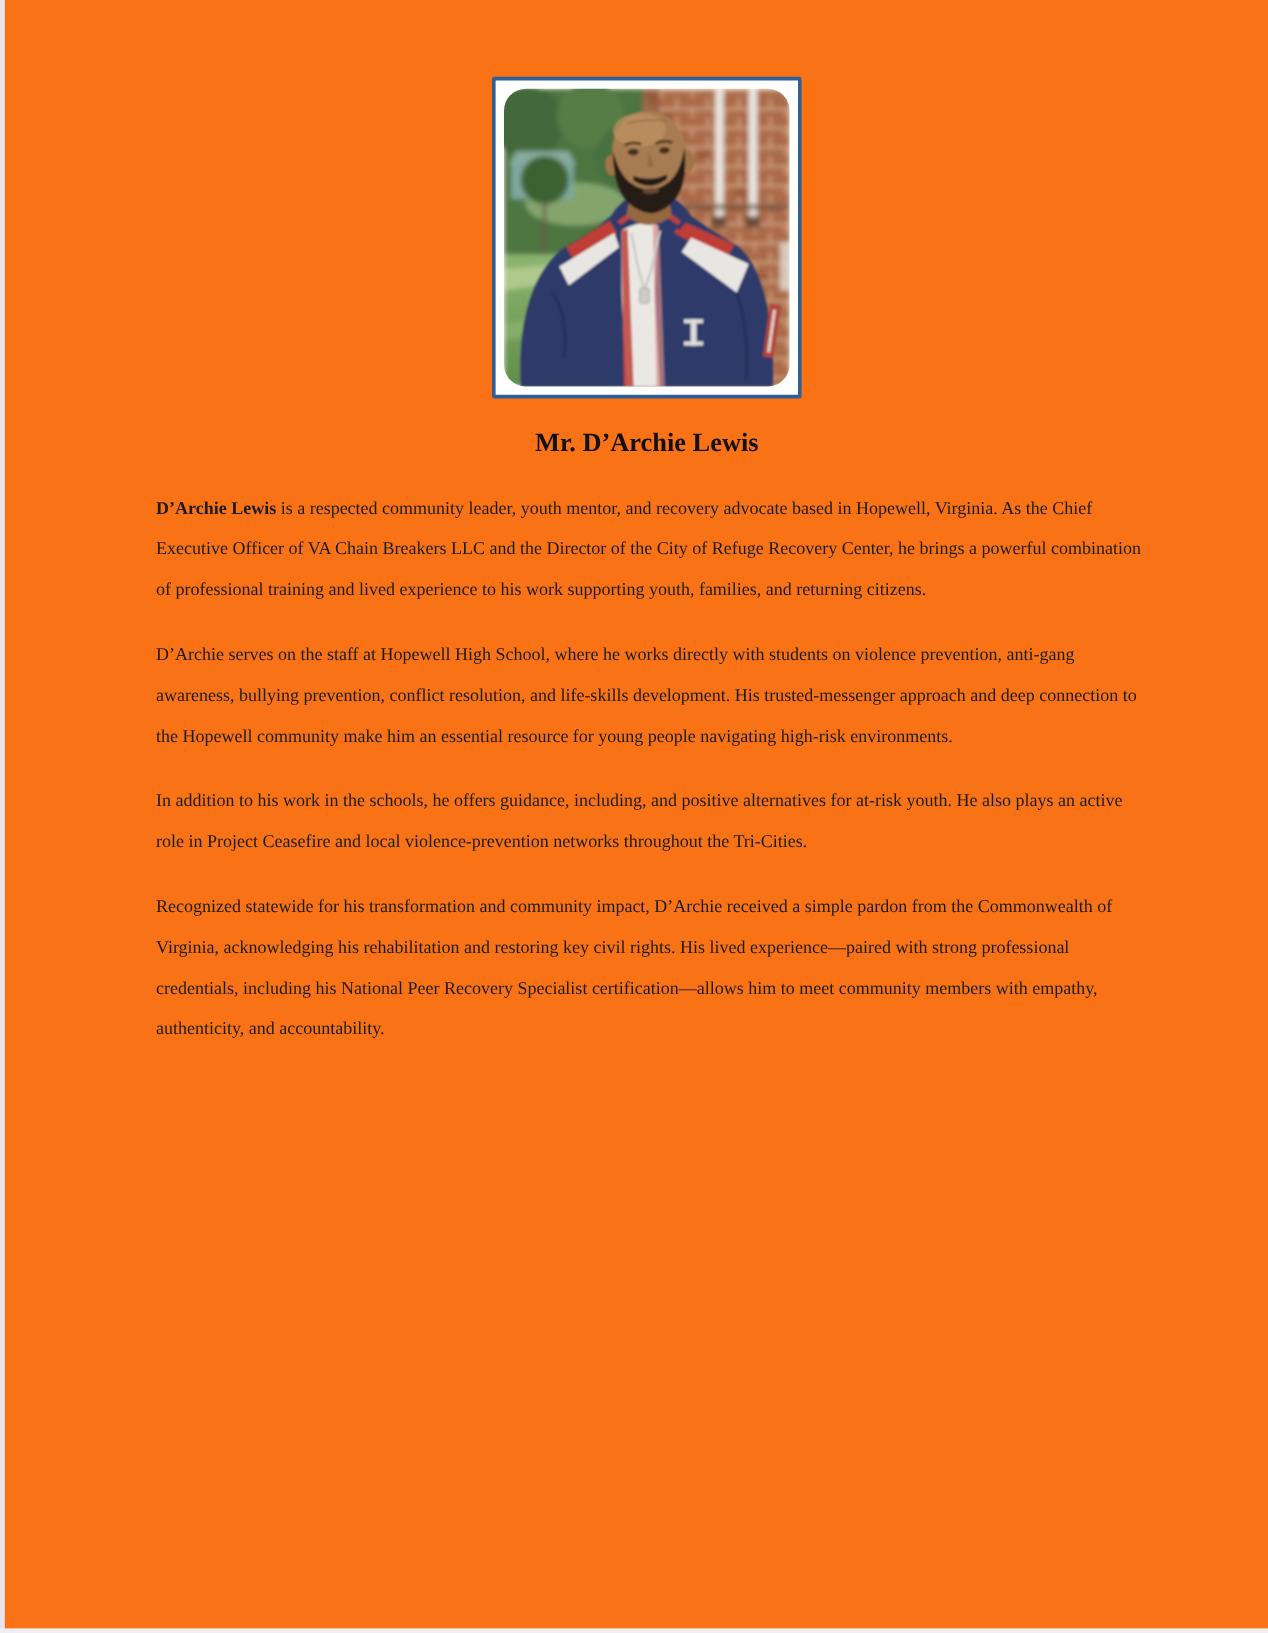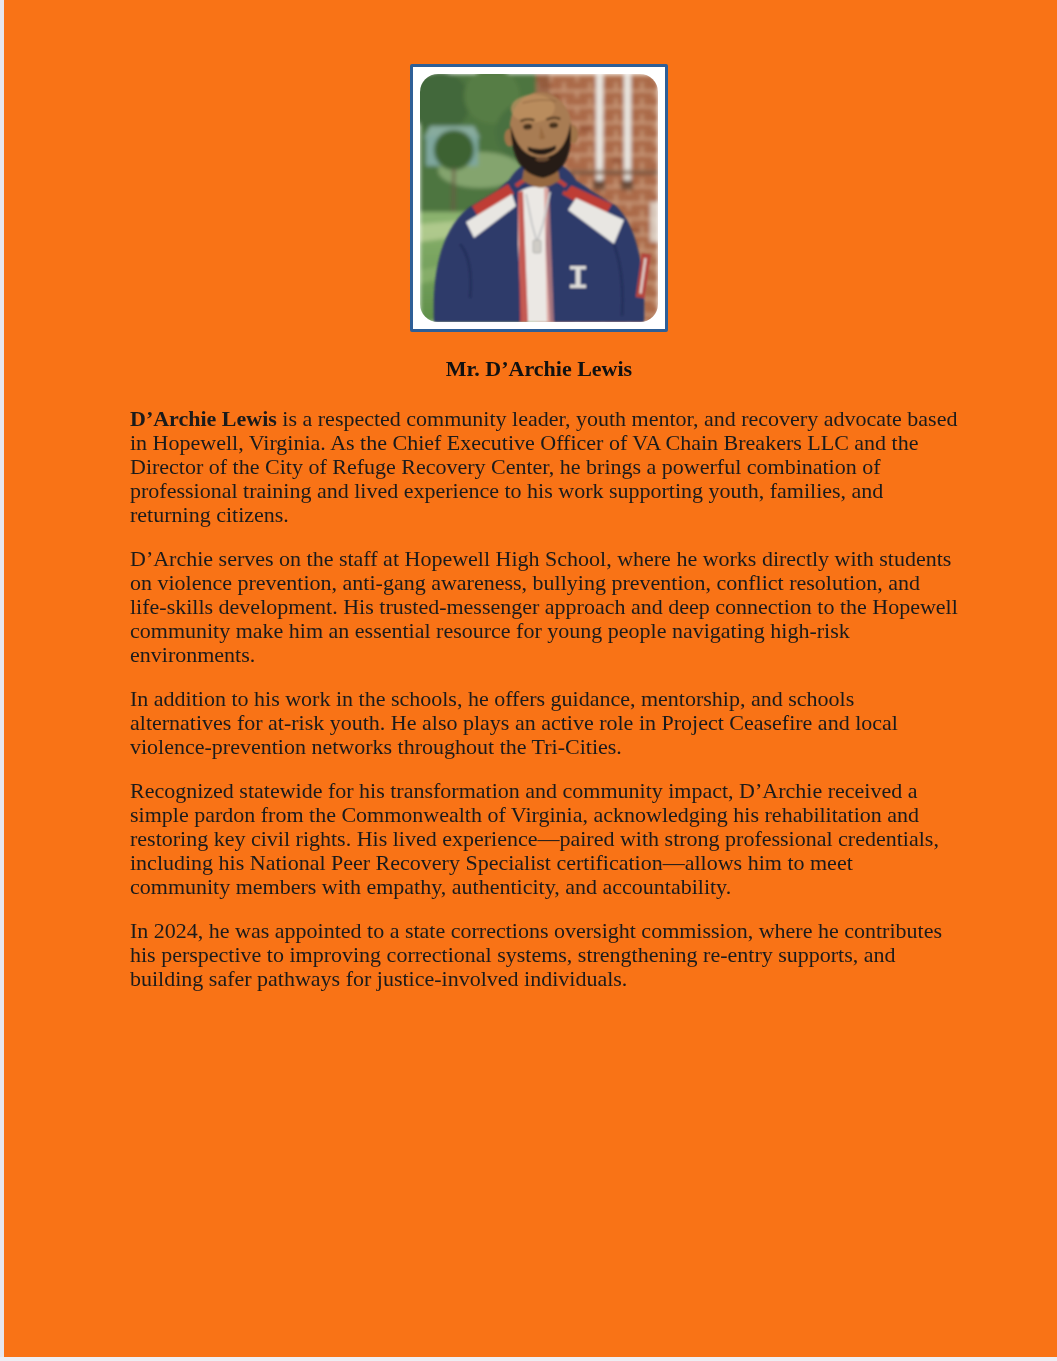--- a/index.html
+++ b/index.html
@@ -41,22 +41,22 @@
     margin: 0;
     text-align: center;
     font-size: 22px;
     font-weight: 700;
     color: #111111;
   }
   .bio {
     position: absolute;
     left: 130px; top: 407px;
     width: 828px;
-    font-size: 22px;
-    line-height: 24px;
+    font-size: 15px;
+    line-height: 34px;
   }
   .bio p { margin: 0 0 20px 0; }
   .bio .lead { font-weight: 700; }
 </style>
 </head>
 <body>
 
 <div class="page">
   <div class="edge-left"></div>
   <div class="edge-bottom"></div>
@@ -168,17 +168,16 @@
         </g>
       </g>
     </svg>
   </figure>
 
   <h1 class="caption">Mr. D’Archie Lewis</h1>
 
   <main class="bio">
     <p><strong class="lead">D’Archie Lewis</strong><span> is a respected community leader, youth mentor, and recovery advocate based in Hopewell, Virginia. As the Chief Executive Officer of VA Chain Breakers LLC and the Director of the City of Refuge Recovery Center, he brings a powerful combination of professional training and lived experience to his work supporting youth, families, and returning citizens.</span></p>
     <p>D’Archie serves on the staff at Hopewell High School, where he works directly with students on violence prevention, anti-gang awareness, bullying prevention, conflict resolution, and life-skills development. His trusted-messenger approach and deep connection to the Hopewell community make him an essential resource for young people navigating high-risk environments.</p>
-    <p>In addition to his work in the schools, he offers guidance, mentorship, and schools alternatives for at-risk youth. He also plays an active role in Project Ceasefire and local violence-prevention networks throughout the Tri-Cities.</p>
+    <p>In addition to his work in the schools, he offers guidance, including, and positive alternatives for at-risk youth. He also plays an active role in Project Ceasefire and local violence-prevention networks throughout the Tri-Cities.</p>
     <p>Recognized statewide for his transformation and community impact, D’Archie received a simple pardon from the Commonwealth of Virginia, acknowledging his rehabilitation and restoring key civil rights. His lived experience—paired with strong professional credentials, including his National Peer Recovery Specialist certification—allows him to meet community members with empathy, authenticity, and accountability.</p>
-    <p>In 2024, he was appointed to a state corrections oversight commission, where he contributes his perspective to improving correctional systems, strengthening re-entry supports, and building safer pathways for justice-involved individuals.</p>
   </main>
 </div>
 
 </body></html>

